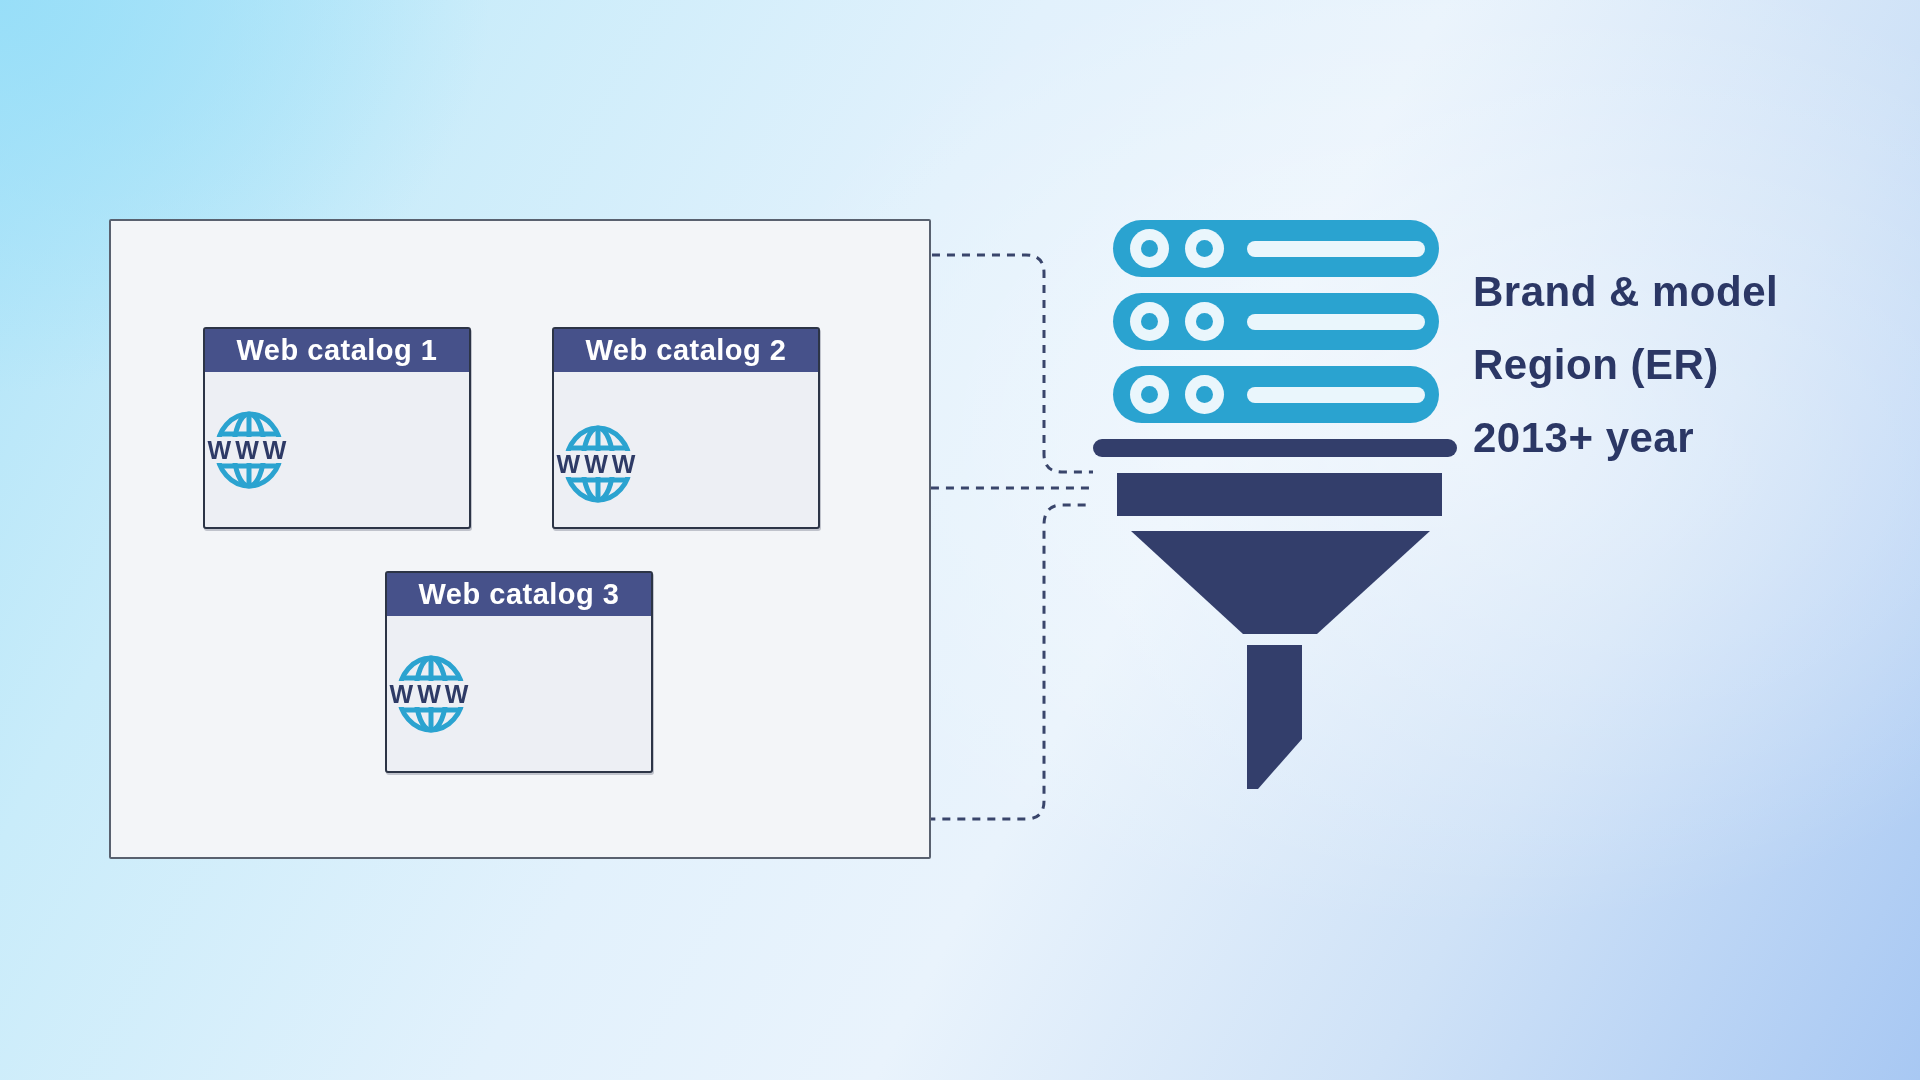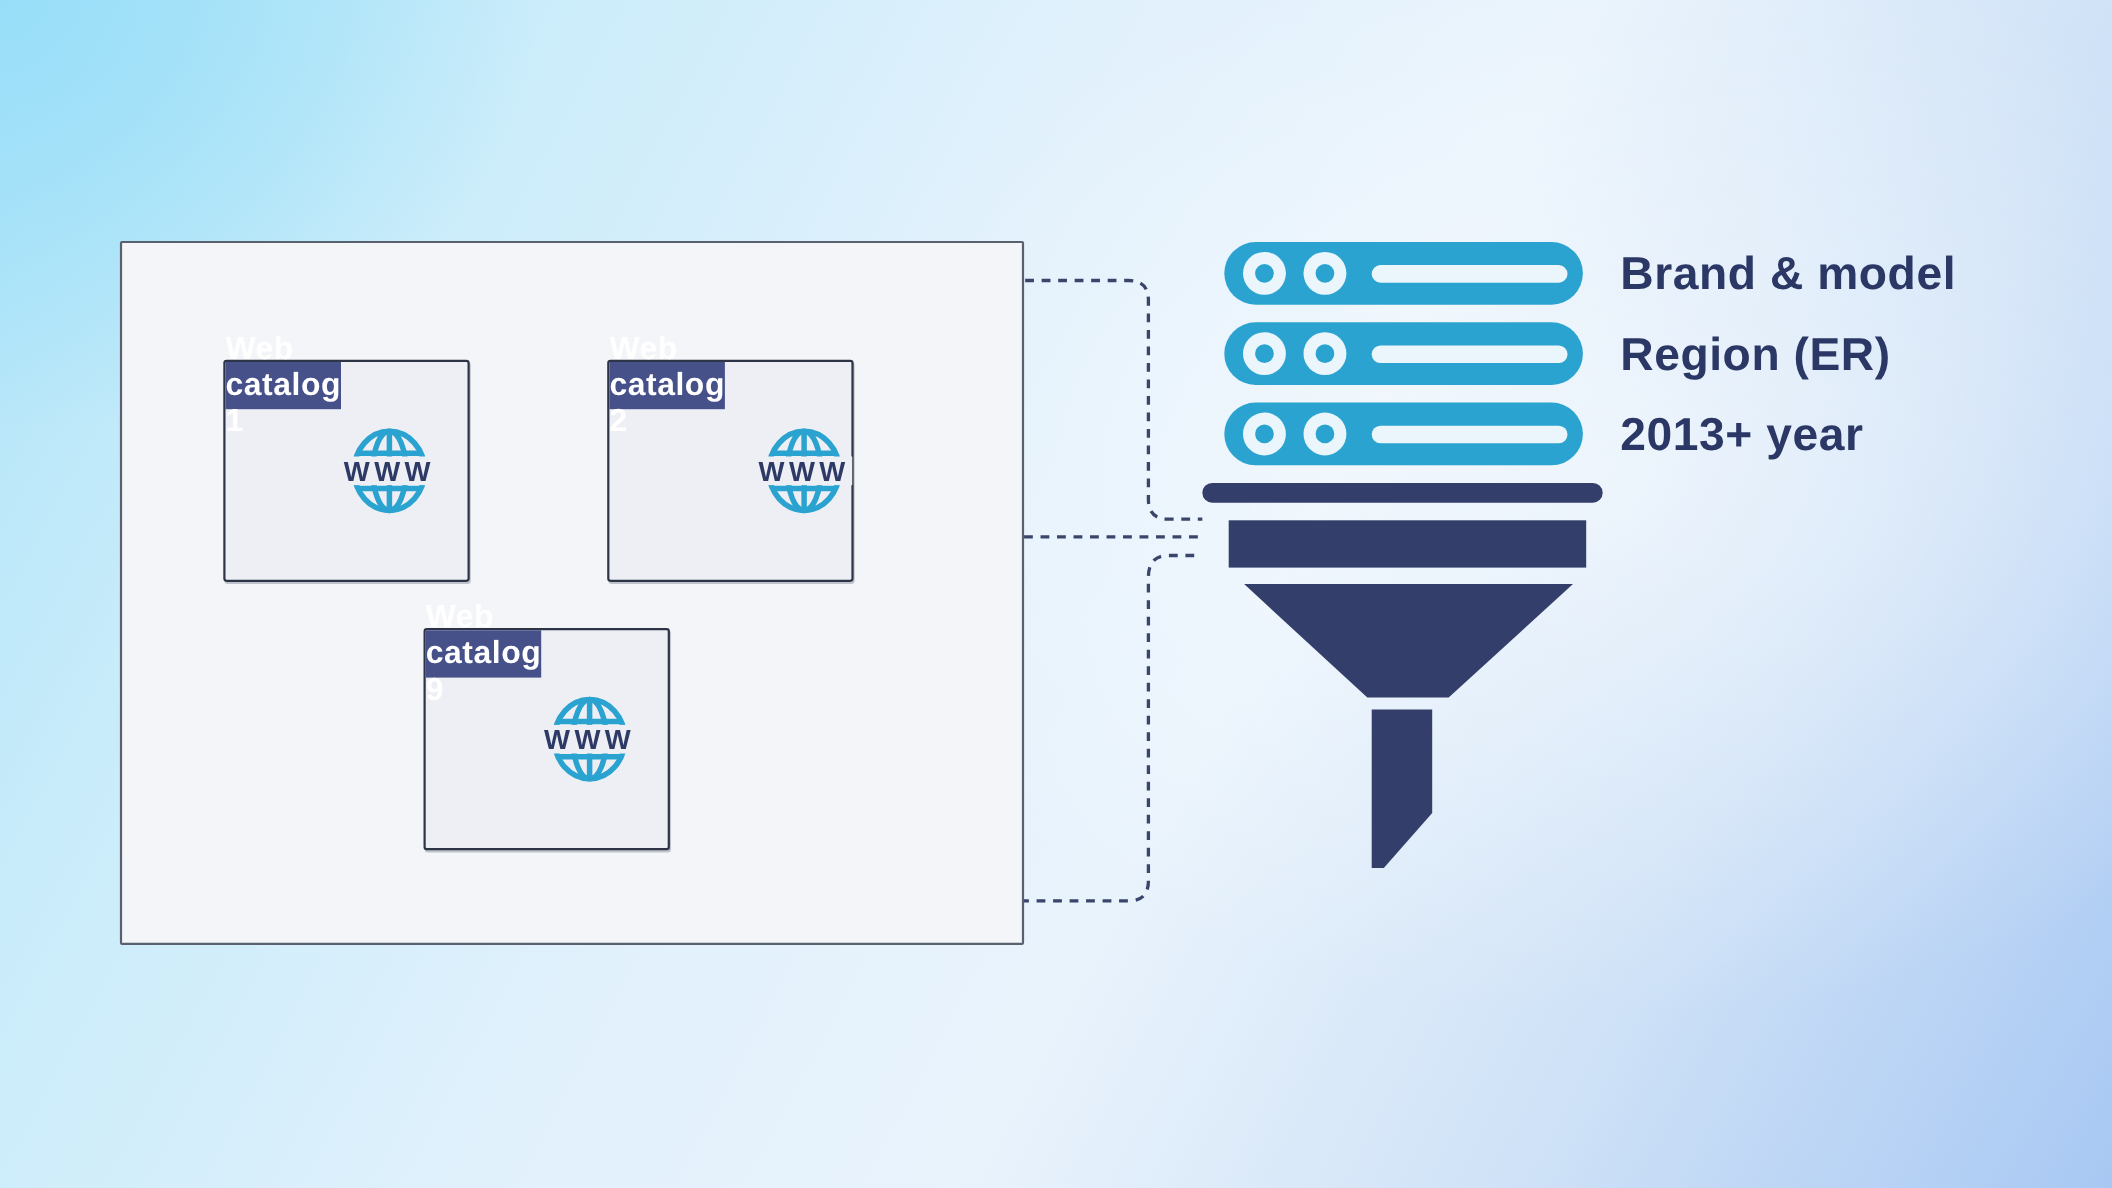--- a/index.html
+++ b/index.html
@@ -16,23 +16,23 @@
   }
   .abs{position:absolute;}
   
   .sources-panel{
     left:109px;top:219px;width:822px;height:640px;
     background:#f3f5f8;border:2px solid #59616f;border-radius:2px;
     box-sizing:border-box;
   }
   
   .catalog-card{
-    width:224px;height:202px;background:#edeff4;
+    width:268px;height:202px;background:#edeff4;
     border:2px solid #2c3446;border-radius:3px;box-sizing:border-box;
-    display:flex;flex-direction:row;
+    display:flex;flex-direction:column;
     box-shadow:1px 2px 0 rgba(40,48,70,.25);
   }
   .catalog-card .hdr{
     height:43px;background:#46518a;flex:0 0 43px;
     display:flex;align-items:center;justify-content:center;
     color:#ffffff;font-weight:bold;font-size:29px;letter-spacing:.5px;
   }
   .catalog-card .bdy{
     flex:1;display:flex;align-items:center;justify-content:flex-start;
   }
@@ -54,20 +54,21 @@
   }
   .server-row .slot{
     position:absolute;left:134px;top:21px;width:178px;height:16px;
     border-radius:8px;background:#eaf6fc;
   }
   
   .criterion{
     left:1473px;height:57px;display:flex;align-items:center;
     color:#2b3765;font-weight:bold;font-size:42px;letter-spacing:.5px;
     white-space:nowrap;
+    margin-top:43px;
   }
   .cr1{top:220px;} .cr2{top:293px;} .cr3{top:366px;}
   svg{display:block;}
   .globe-www{
     fill:none;
   }
 </style>
 </head>
 <body>
 
@@ -116,21 +117,21 @@
           <line x1="14" y1="57" x2="74" y2="57"></line>
         </g>
         <rect x="0" y="28" width="88" height="26" fill="#edeff4"></rect>
         <text x="44" y="50" text-anchor="middle" fill="#2e3a66" font-family="Liberation Sans, sans-serif" font-size="25" font-weight="bold" letter-spacing="4">WWW</text>
       </svg>
     </div>
   </div>
 
   <div class="abs catalog-card cat3">
     <div class="hdr">
-      <span>Web catalog 9</span>
+      <span>Web catalog 3</span>
     </div>
     <div class="bdy">
       <svg class="globe-www" width="88" height="82" viewBox="0 0 88 82">
         <g stroke="#2ba3d0" stroke-width="5" fill="none">
           <ellipse cx="44" cy="41" rx="32" ry="36"></ellipse>
           <ellipse cx="44" cy="41" rx="15" ry="36"></ellipse>
           <line x1="44" y1="5" x2="44" y2="77"></line>
           <line x1="14" y1="25" x2="74" y2="25"></line>
           <line x1="14" y1="57" x2="74" y2="57"></line>
         </g>

